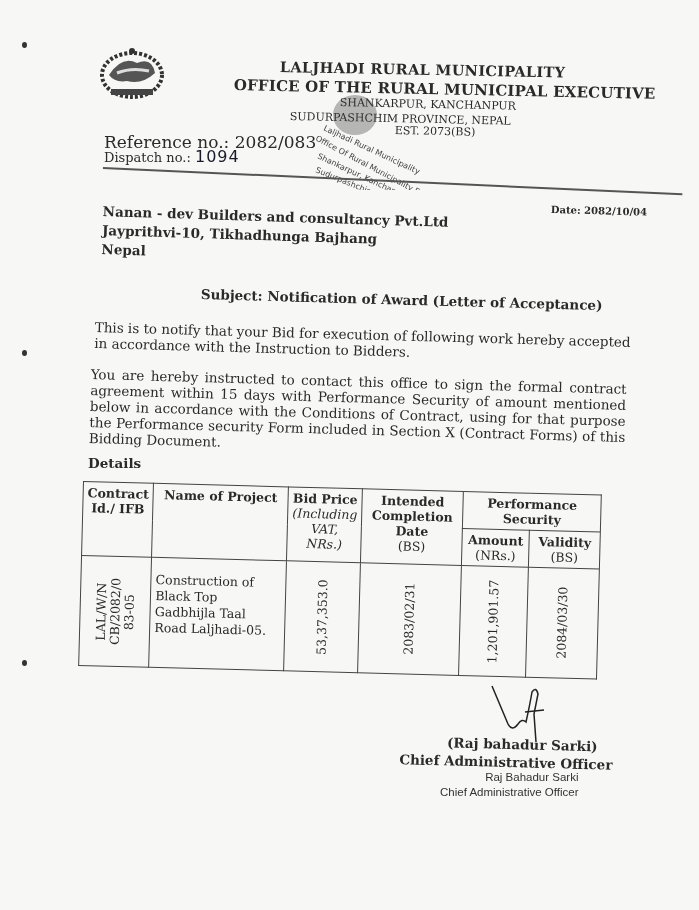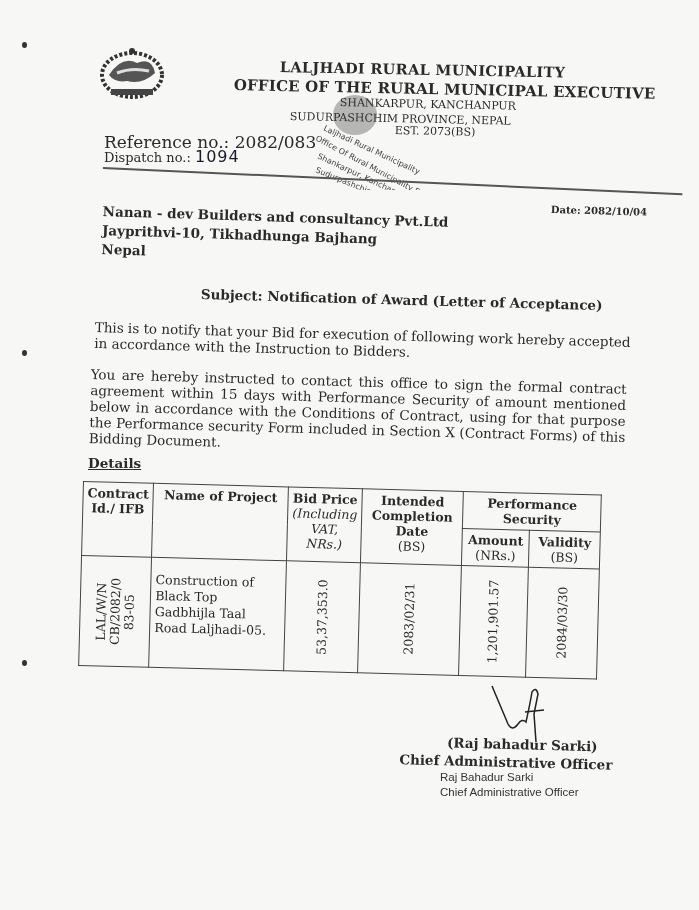--- a/index.html
+++ b/index.html
@@ -16,29 +16,29 @@
   .ref{left:104px;top:132px;font-size:17px;}
   .disp{left:104px;top:147px;font-size:13px;}
   .hand{font-family:"DejaVu Sans",sans-serif;font-size:16px;color:#1a1a2a;letter-spacing:1px;}
   .rule{left:103px;top:167px;width:580px;height:2px;background:#555;transform:rotate(2.6deg);transform-origin:left top;}
   .addr{left:103px;top:202px;font-size:13.5px;font-weight:bold;line-height:19px;transform:rotate(1.8deg);transform-origin:left top;}
   .date{left:551px;top:204px;font-size:10px;font-weight:bold;transform:rotate(1.5deg);transform-origin:left top;}
   .subject{left:201px;top:286px;font-size:13.5px;font-weight:bold;transform:rotate(1.6deg);transform-origin:left top;}
   .para{font-size:13.5px;line-height:16px;width:536px;text-align:justify;transform:rotate(1.6deg);transform-origin:left top;}
   .p1{left:95px;top:319px;}
   .p2{left:91px;top:366px;}
-  .details{left:88px;top:455px;font-size:13.5px;font-weight:bold;text-decoration:underline;}
+  .details{left:88px;top:455px;font-size:13.5px;font-weight:bold;}
   .tbl{left:83px;top:481px;transform:rotate(1.5deg);transform-origin:left top;border-collapse:collapse;font-size:12.5px;}
   .tbl td,.tbl th{border:1px solid #444;vertical-align:top;padding:3px 4px;}
   .tbl th{font-weight:bold;text-align:center;line-height:15px;}
   .it{font-style:italic;font-weight:normal;}
   .nb{font-weight:normal;}
   .vert{writing-mode:vertical-rl;transform:rotate(180deg);white-space:nowrap;margin:auto;text-align:center;line-height:14px;}
   .sig{left:432px;top:733px;font-size:13.5px;font-weight:bold;text-align:center;line-height:18px;transform:rotate(1.5deg);transform-origin:left top;}
-  .sig2{left:440px;top:770px;font-family:"Liberation Sans",sans-serif;font-size:11.5px;text-align:left;line-height:15px;color:#333;}
+  .sig2{left:440px;top:770px;font-family:"Liberation Sans",sans-serif;font-size:11.5px;text-align:right;line-height:15px;color:#333;}
   .sigmark{left:480px;top:684px;width:80px;height:60px;}
 </style>
 </head>
 <body>
 
 <div>
 
   <div class="abs punch" style="left:22px;top:42px;"></div>
   <div class="abs punch" style="left:22px;top:350px;"></div>
   <div class="abs punch" style="left:22px;top:660px;"></div>

